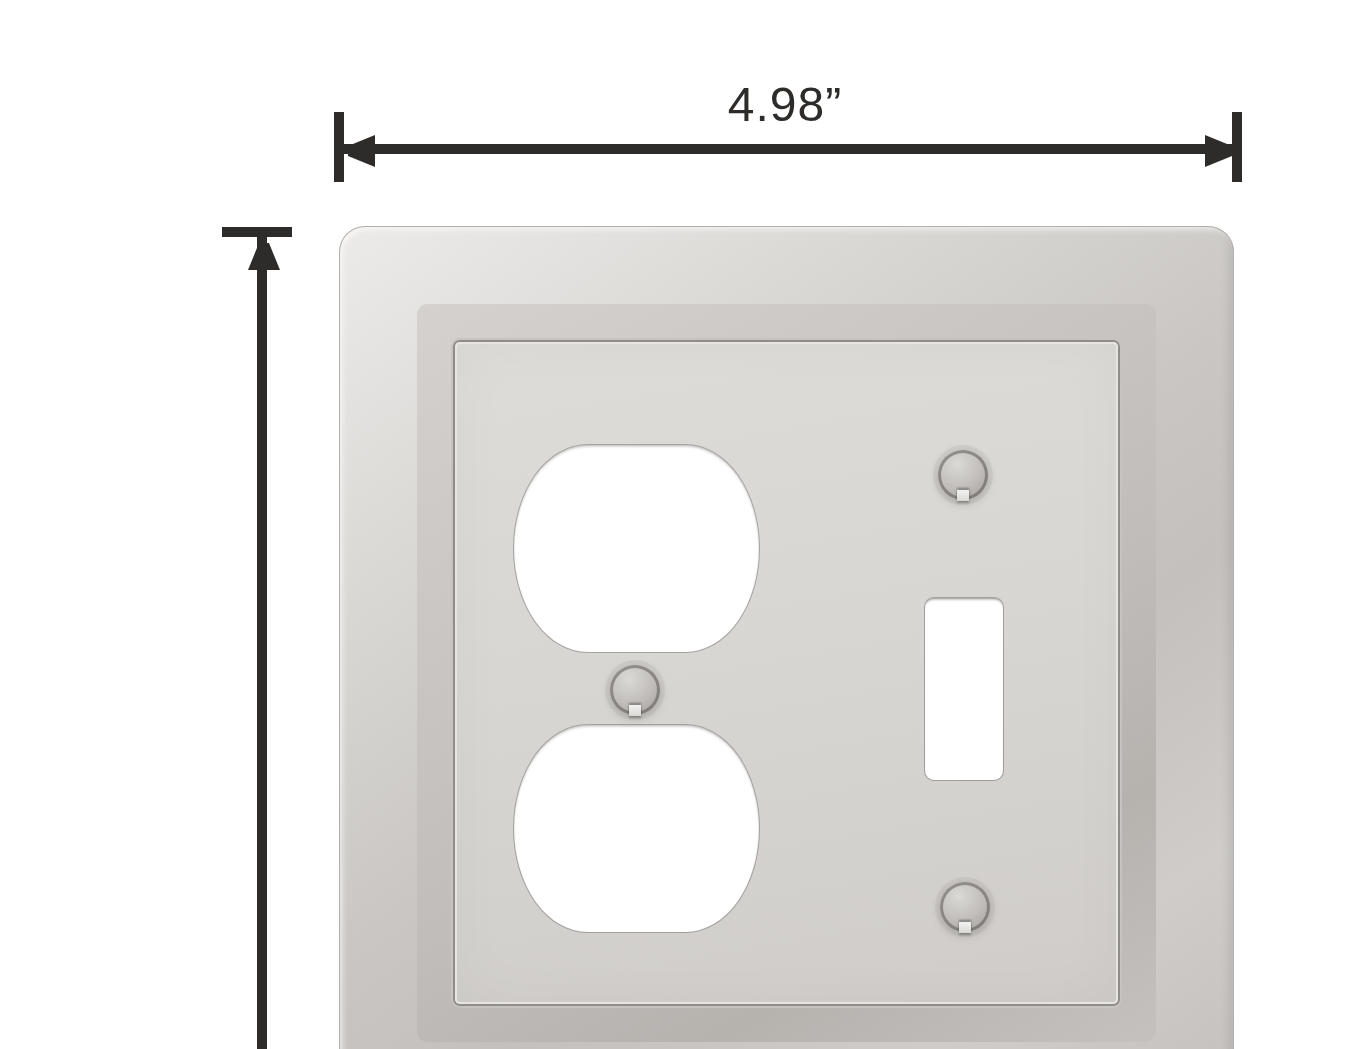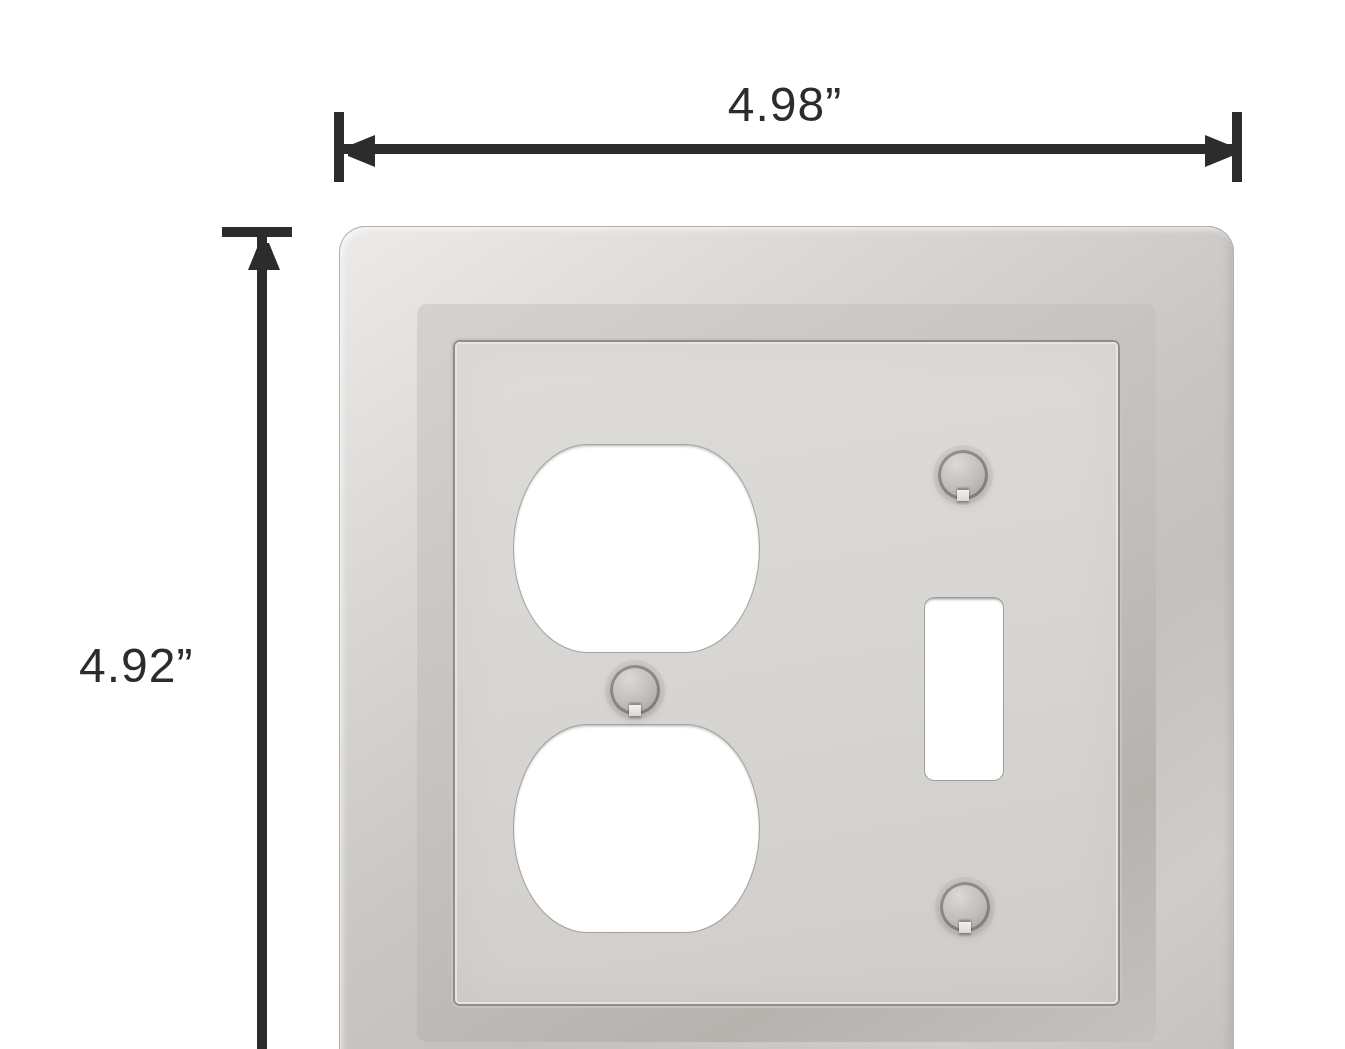--- a/index.html
+++ b/index.html
@@ -114,21 +114,20 @@
 
 <div class="stage">
 
   <div class="dim-label lbl-width">4.98”</div>
   <div class="dim-line h-line"></div>
   <div class="dim-line tick-v l"></div>
   <div class="dim-line tick-v r"></div>
   <div class="arrow arr-left"></div>
   <div class="arrow arr-right"></div>
 
-  <div class="dim-label lbl-height">4.92”</div>
   <div class="dim-line v-line"></div>
   <div class="dim-line tick-h t"></div>
   <div class="dim-line tick-h b"></div>
   <div class="arrow arr-up"></div>
   <div class="arrow arr-down"></div>
 
   <div class="plate">
     <div class="moulding"></div>
     <div class="panel"></div>
 

